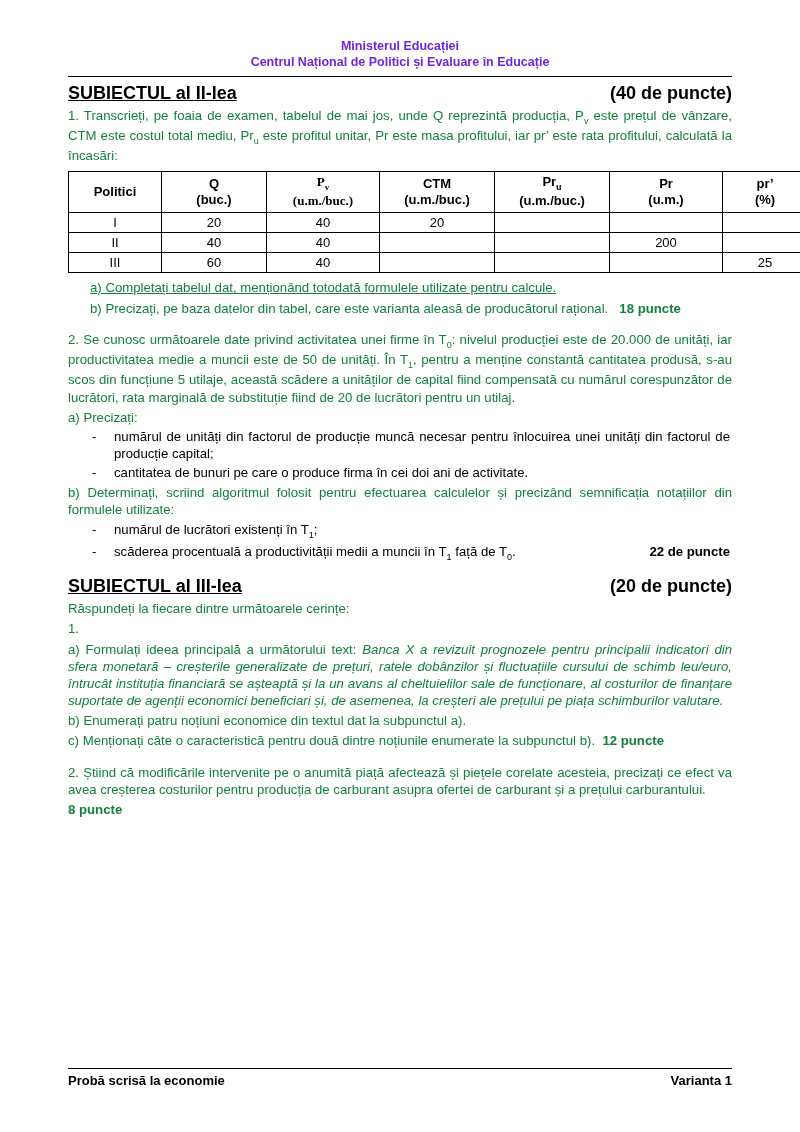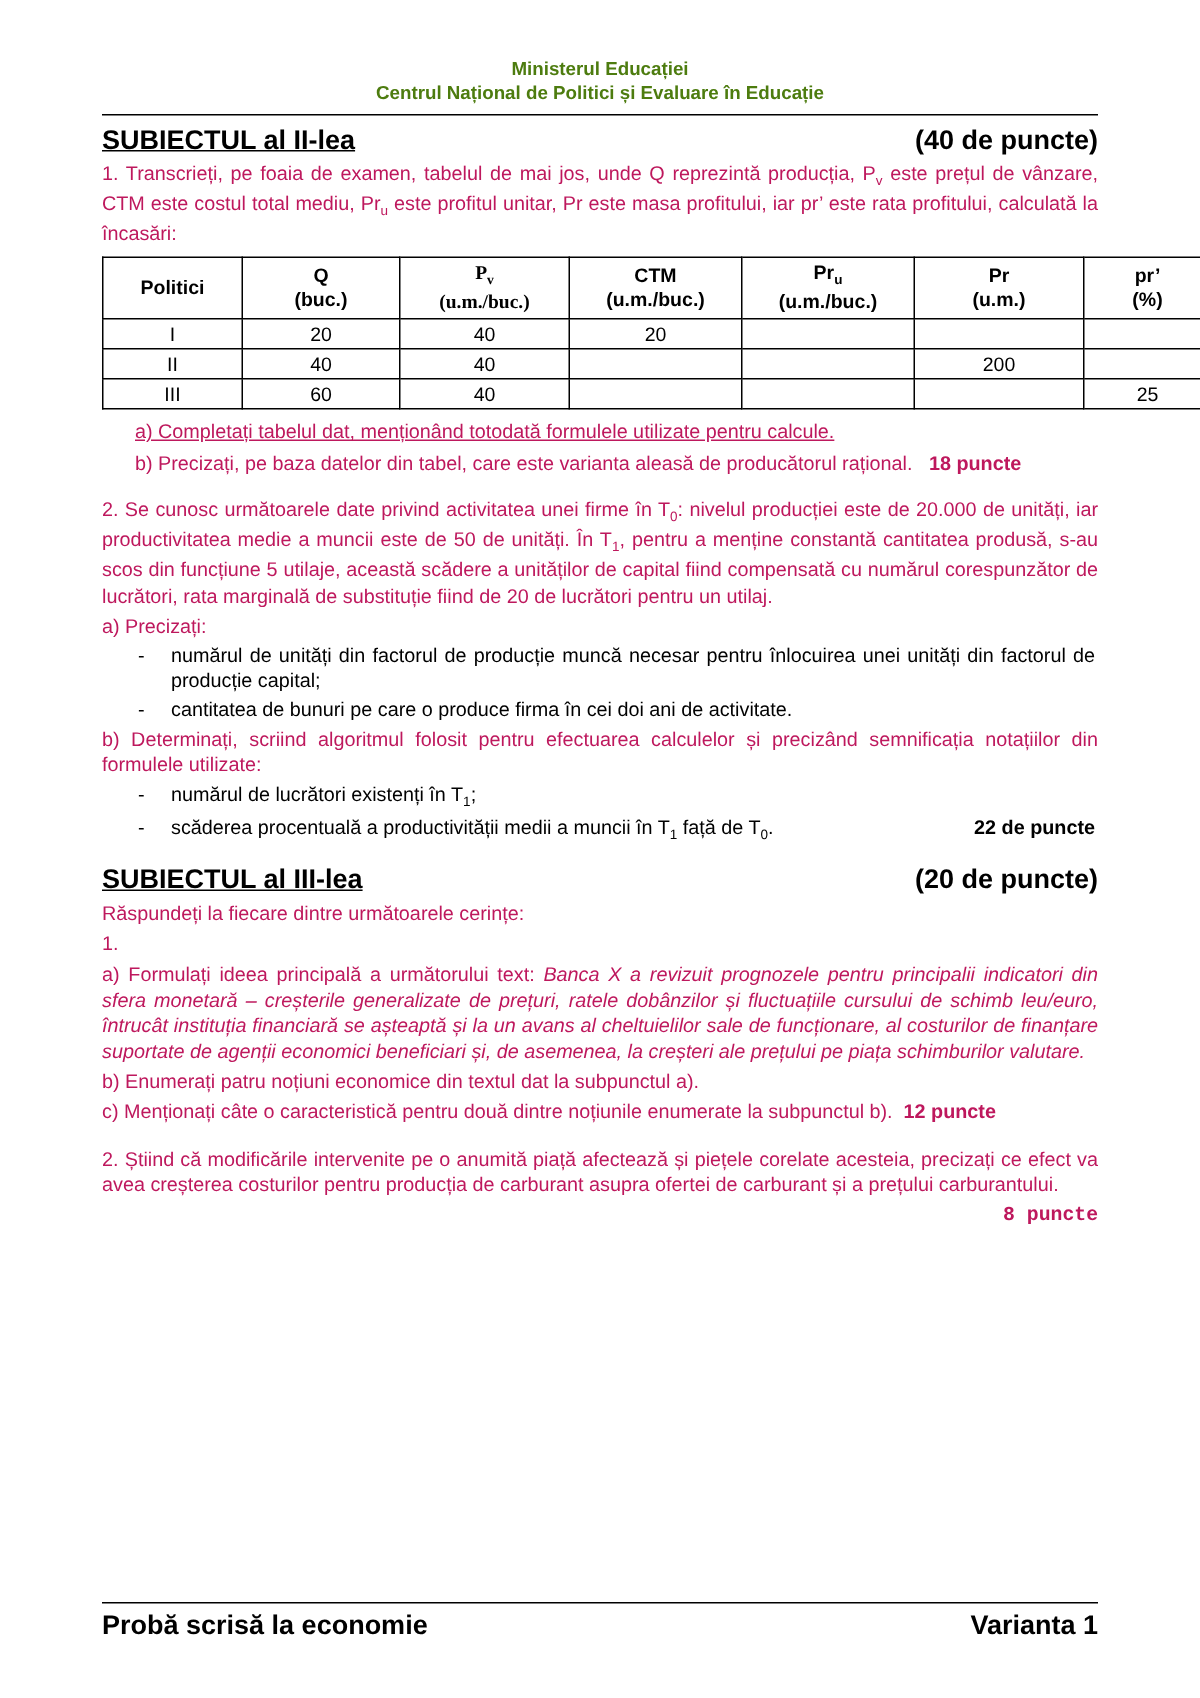--- a/index.html
+++ b/index.html
@@ -23,21 +23,21 @@
     position: absolute;
     left: 68px;
     top: 38px;
     width: 664px;
   }
   .hdr {
     text-align: center;
     font-size: 12.5px;
     font-weight: bold;
     line-height: 1.30;
-    color: #4d7c0f;
+    color: #6d28d9;
   }
   .rule {
     border: none;
     border-top: 1px solid #000;
     margin: 5px 0 6px 0;
   }
   .sect-row {
     display: flex;
     justify-content: space-between;
     align-items: baseline;
@@ -47,21 +47,21 @@
   }
   .sect-title {
     text-decoration: underline;
   }
   .sect-points {
     font-weight: bold;
   }
   p.body {
     font-size: 13.2px;
     line-height: 1.30;
-    color: #be185d;
+    color: #15803d;
     margin: 3px 0 0 0;
     text-align: justify;
   }
   p.body.first { margin-top: 3px; }
   .gap { height: 11px; }
   sub { font-size: 9px; vertical-align: sub; }
 
   table.qtab {
     border-collapse: collapse;
     width: 664px;
@@ -124,21 +124,21 @@
     width: 664px;
   }
   .footer hr {
     border: none;
     border-top: 1px solid #000;
     margin: 0 0 4px 0;
   }
   .footer-row {
     display: flex;
     justify-content: space-between;
-    font-size: 18px;
+    font-size: 13px;
     font-weight: bold;
   }
   .footer-center {
     text-align: center;
     font-size: 12.5px;
     margin-top: 9px;
   }
 </style>
 </head>
 <body>
@@ -257,21 +257,21 @@
     <p class="body">1.</p>
 
     <p class="body"><span>a) Formulați ideea principală a următorului text: </span><span class="italic">Banca X a revizuit prognozele pentru principalii indicatori din sfera monetară – creșterile generalizate de prețuri, ratele dobânzilor și fluctuațiile cursului de schimb leu/euro, întrucât instituția financiară se așteaptă și la un avans al cheltuielilor sale de funcționare, al costurilor de finanțare suportate de agenții economici beneficiari și, de asemenea, la creșteri ale prețului pe piața schimburilor valutare.</span></p>
 
     <p class="body">b) Enumerați patru noțiuni economice din textul dat la subpunctul a).</p>
     <p class="body"><span>c) Menționați câte o caracteristică pentru două dintre noțiunile enumerate la subpunctul b).</span>&nbsp;&nbsp;<b>12 puncte</b></p>
 
     <div class="gap"></div>
 
     <p class="body"><span>2. Știind că modificările intervenite pe o anumită piață afectează și piețele corelate acesteia, precizați ce efect va avea creșterea costurilor pentru producția de carburant asupra ofertei de carburant și a prețului carburantului.</span></p>
-    <p class="body" style="text-align:right;font-family:Liberation Mono, monospace;"><b>8 puncte</b></p>
+    <p class="body" style="text-align:left;"><b>8 puncte</b></p>
 
   </div>
 
   <div class="footer">
     <hr>
     <div class="footer-row">
       <span>Probă scrisă la economie</span>
       <span>Varianta 1</span>
     </div>
   </div>

